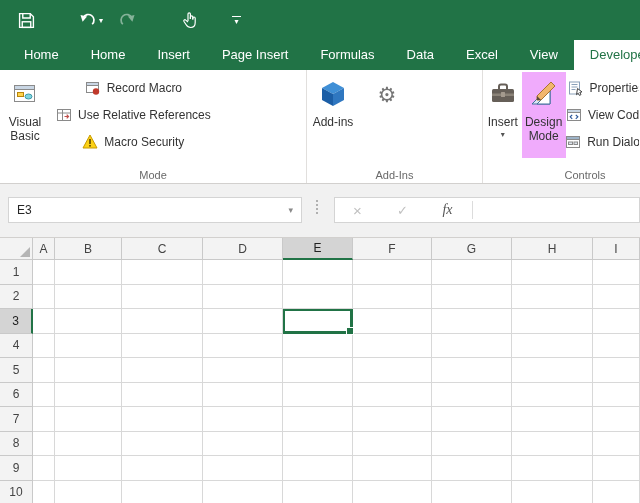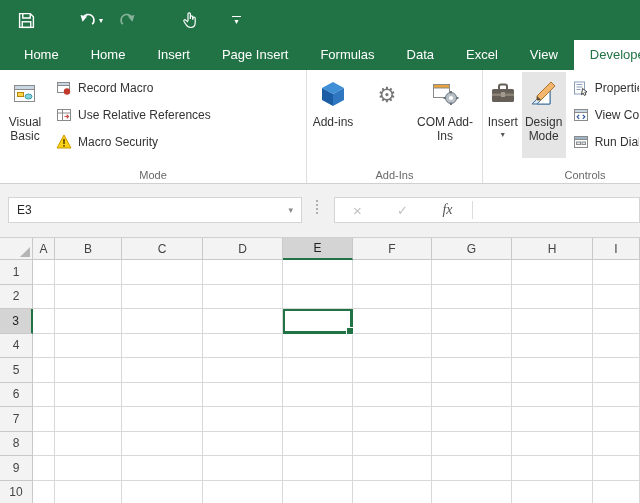--- a/index.html
+++ b/index.html
@@ -36,26 +36,26 @@
   .rgroup-content { display:flex; align-items:stretch; height:86px; }
   .g-code { width:306px; }
   .g-addins { width:176px; }
   .g-controls { flex:1 1 auto; min-width:0; }
   .g-controls .rgroup-label { left:auto; right:10px; width:90px; }
 
   .bigbtn { display:flex; flex-direction:column; align-items:center; padding-top:4px; }
   .bigbtn .bicon { height:36px; display:flex; align-items:center; justify-content:center; }
   .bigbtn .blabel { margin-top:3px; font-size:12px; line-height:14px; color:#333; text-align:center; }
   .bigbtn .bcaret { font-size:8px; color:#555; line-height:7px; margin-top:2px; }
-  .bigbtn.pressed { background:#e5e5e5; }
+  .bigbtn.pressed { background:#f0abfc; }
   .bb-vb { width:48px; } .bb-macros { width:52px; }
   .bb-addins { width:50px; } .bb-excel { width:58px; } .bb-com { width:58px; }
   .bb-insert { width:46px; } .bb-design { width:54px; }
 
-  .smallstack { display:flex; flex-direction:column; padding:2px 0 0 6px; overflow:hidden; }
+  .smallstack { display:flex; flex-direction:column; padding:2px 0 0 6px; overflow:hidden;align-items:center; }
   .smallbtn { display:flex; align-items:center; height:27px; font-size:12px; color:#333; white-space:nowrap; }
   .smallbtn .sicon { width:18px; height:16px; margin-right:5px; flex:0 0 auto;
                      display:flex; align-items:center; justify-content:center; }
   .gear-glyph { font-size:21px; color:#767676; line-height:1; }
 
   
   .formulabar { position:absolute; top:184px; left:0; right:0; height:54px; background:#f1f1f1;
                 border-bottom:1px solid #d2d0ce; }
   .namebox { position:absolute; left:8px; top:13px; width:294px; height:26px; background:#fff;
              border:1px solid #d4d4d4; display:flex; align-items:center; padding-left:8px;
@@ -208,35 +208,20 @@
               <polygon points="26,9 15,15 15,27 26,21" fill="#2f77c0"></polygon>
             </svg>
           </span>
           <span class="blabel">Add-ins</span>
         </div>
         <div class="bigbtn bb-excel">
           <span class="bicon">
             <span class="gear-glyph">⚙</span>
           </span>
         </div>
-        <div class="bigbtn bb-com">
-          <span class="bicon">
-            <svg width="28" height="26" viewBox="0 0 28 26">
-              <rect x="2.5" y="3.5" width="16" height="13" fill="#fff" stroke="#8a8a8a"></rect>
-              <rect x="2.5" y="3.5" width="16" height="3.5" fill="#e8a33d" stroke="#8a8a8a"></rect>
-              <circle cx="20" cy="17" r="5.5" fill="#b9c0c7" stroke="#6d767e"></circle>
-              <rect x="19" y="10" width="2" height="2.5" fill="#6d767e"></rect>
-              <rect x="19" y="21.5" width="2" height="2.5" fill="#6d767e"></rect>
-              <rect x="12.5" y="16" width="2.5" height="2" fill="#6d767e"></rect>
-              <rect x="25" y="16" width="2.5" height="2" fill="#6d767e"></rect>
-              <circle cx="20" cy="17" r="2" fill="#fff"></circle>
-            </svg>
-          </span>
-          <span class="blabel">COM Add-Ins</span>
-        </div>
       </div>
       <div class="rgroup-label">Add-Ins</div>
     </div>
 
     <div class="rgroup g-controls">
       <div class="rgroup-content">
         <div class="bigbtn bb-insert">
           <span class="bicon">
             <svg width="28" height="26" viewBox="0 0 28 26">
               <path d="M10 9 V5.5 a2 2 0 0 1 2 -2 h4 a2 2 0 0 1 2 2 V9" fill="none" stroke="#665f58" stroke-width="2"></path>

